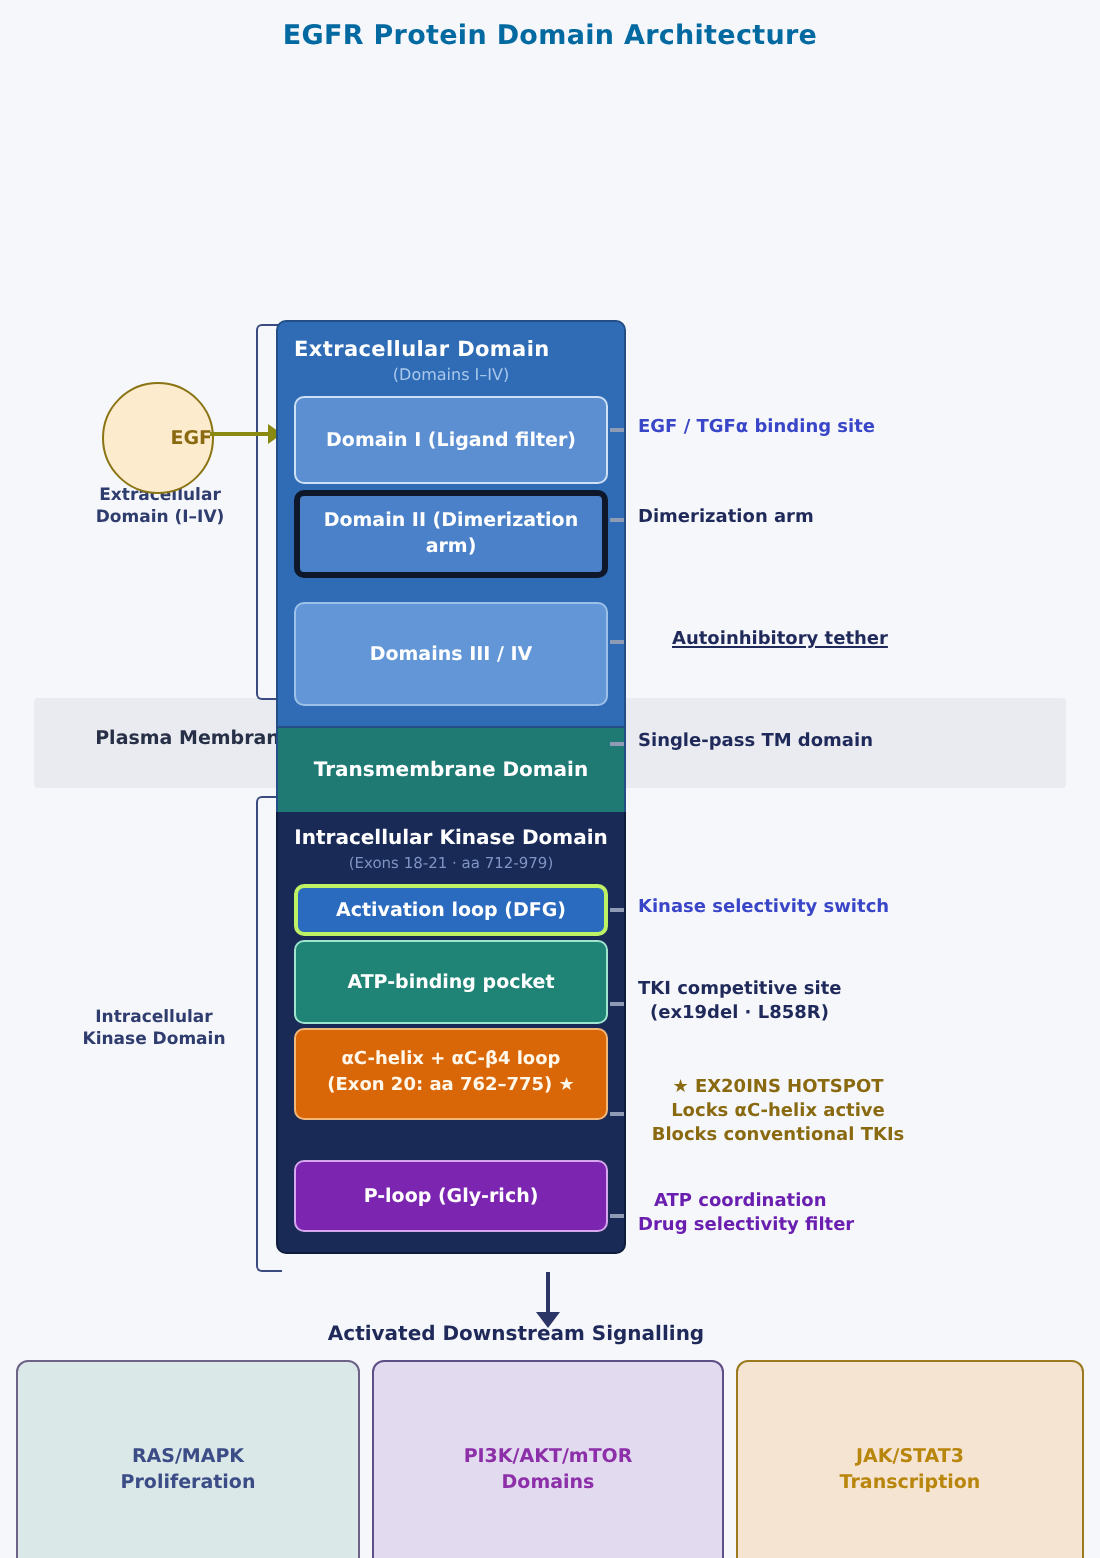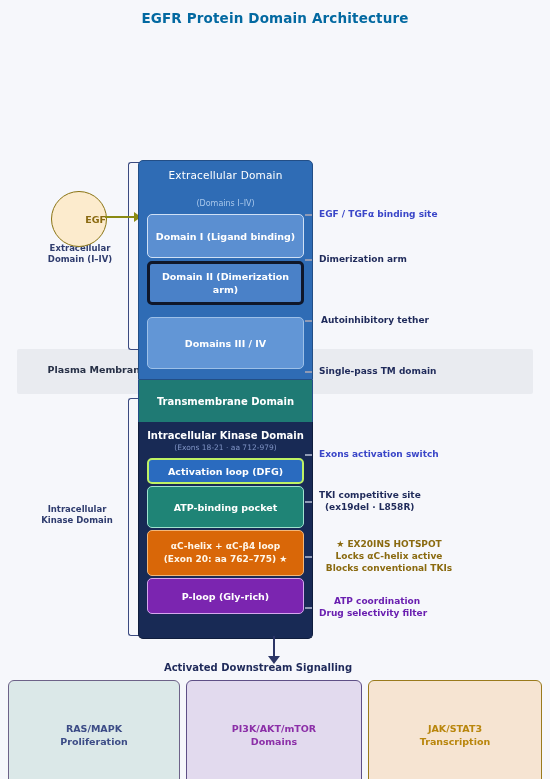--- a/index.html
+++ b/index.html
@@ -33,25 +33,25 @@
   }
   .band{position:relative;box-sizing:border-box;}
 
   
   #extra-outer{
     background:#2f6cb5;border:1.5px solid #234e86;
     border-radius:5px 5px 0 0;
     padding:8px 8px 10px 8px;
   }
   #extra-title{
-    text-align:center;font-size:10.5px;font-weight:normal;color:#ffffff;
+    text-align:left;font-size:10.5px;font-weight:bold;color:#ffffff;
     letter-spacing:.2px;
   }
   #extra-sub{
-    text-align:center;font-size:8px;color:#a9c8ec;margin-top:18px;
+    text-align:center;font-size:8px;color:#a9c8ec;margin-top:2px;
   }
   .sub-block{
     box-sizing:border-box;border-radius:5px;
     display:flex;align-items:center;justify-content:center;
     text-align:center;color:#fff;font-weight:bold;
     font-size:9.5px;line-height:13px;
   }
   #blk-d1{background:#5b8fd1;border:1px solid #cfe0f5;height:44px;margin-top:6px;}
   #blk-d2{background:#4a81c8;border:3px solid #0f172a;height:44px;margin-top:3px;}
   #blk-d34{background:#6296d6;border:1px solid #9dc0e8;height:52px;margin-top:12px;}
@@ -60,33 +60,33 @@
   #tm{
     background:#1f7a74;border-left:1.5px solid #234e86;border-right:1.5px solid #234e86;
     height:42px;color:#fff;font-weight:bold;font-size:10px;
     display:flex;align-items:center;justify-content:center;
   }
 
   
   #intra-outer{
     background:#182a55;border:1.5px solid #0f1d3d;border-top:none;
     border-radius:0 0 5px 5px;
-    padding:8px 8px 24px 8px;
+    padding:8px 8px 10px 8px;
   }
   #intra-title{
     text-align:center;font-size:10px;font-weight:bold;color:#ffffff;
   }
   #intra-sub{
     text-align:center;font-size:7.5px;color:#7f93c4;margin-top:2px;
   }
   #blk-act{background:#2a6bbf;border:2px solid #bef264;height:26px;margin-top:6px;}
   #blk-atp{background:#1f8476;border:1px solid #9fe4cf;height:42px;margin-top:2px;}
   #blk-ac {background:#d96708;border:1px solid #f3b77a;height:46px;margin-top:2px;
            color:#fff7ea;font-size:9px;justify-content:center;}
-  #blk-ploop{background:#7b25b0;border:1px solid #d6a6ee;height:36px;margin-top:2px;}
+  #blk-ploop{background:#7b25b0;border:1px solid #d6a6ee;height:36px;margin-top:20px;}
 
   
   .bracket{border:1.5px solid #3b4a80;border-right:none;border-radius:3px 0 0 3px;}
   #bracket-extra{left:128px;top:162px;width:12px;height:186px;}
   #bracket-intra{left:128px;top:398px;width:12px;height:236px;}
   .left-caption{
     text-align:center;font-size:8.5px;font-weight:bold;color:#2f3c6e;line-height:11px;
   }
   #cap-extra{left:32px;top:243px;width:96px;}
   #cap-intra{left:26px;top:504px;width:102px;}
@@ -156,21 +156,21 @@
 </div>
 <div class="abs" id="egf-line"></div>
 <div class="abs" id="egf-arrow"></div>
 
 <div class="abs" id="receptor">
 
   <div class="band" id="extra-outer">
     <div id="extra-title">Extracellular Domain</div>
     <div id="extra-sub">(Domains I–IV)</div>
     <div class="sub-block" id="blk-d1">
-      <span>Domain I (Ligand binding)</span>
+      <span>Domain I (Ligand filter)</span>
     </div>
     <div class="sub-block" id="blk-d2">
       <span>Domain II (Dimerization arm)</span>
     </div>
     <div class="sub-block" id="blk-d34">
       <span>Domains III / IV</span>
     </div>
   </div>
 
   <div class="band" id="tm">
@@ -198,44 +198,44 @@
   </div>
 </div>
 
 <div class="dash" style="left:305px;top:214px;"></div>
 <div class="abs anno" style="left:319px;top:208px;color:#3a46c8;">EGF / TGFα binding site</div>
 
 <div class="dash" style="left:305px;top:259px;"></div>
 <div class="abs anno" style="left:319px;top:253px;color:#1f2a5a;">Dimerization arm</div>
 
 <div class="dash" style="left:305px;top:320px;"></div>
-<div class="abs anno" style="left:321px;top:314px;color:#1f2a5a;">Autoinhibitory tether</div>
+<div class="abs anno" style="left:336px;top:314px;color:#1f2a5a;text-decoration:underline;">Autoinhibitory tether</div>
 
 <div class="dash" style="left:305px;top:371px;"></div>
 <div class="abs anno" style="left:319px;top:365px;color:#1f2a5a;">Single-pass TM domain</div>
 
 <div class="dash" style="left:305px;top:454px;"></div>
-<div class="abs anno" style="left:319px;top:448px;color:#3a46c8;">Exons activation switch</div>
+<div class="abs anno" style="left:319px;top:448px;color:#3a46c8;">Kinase selectivity switch</div>
 
 <div class="dash" style="left:305px;top:501px;"></div>
 <div class="abs anno" style="left:319px;top:489px;color:#1f2a5a;">
   <div>TKI competitive site</div>
   <div style="padding-left:6px;">(ex19del · L858R)</div>
 </div>
 
 <div class="dash" style="left:305px;top:556px;"></div>
 <div class="abs anno" style="left:319px;top:538px;color:#8a6a10;text-align:center;width:140px;">
   <div>★ EX20INS HOTSPOT</div>
   <div>Locks αC-helix active</div>
   <div>Blocks conventional TKIs</div>
 </div>
 
 <div class="dash" style="left:305px;top:607px;"></div>
 <div class="abs anno" style="left:319px;top:595px;color:#6a1fb0;">
-  <div style="padding-left:8px;text-align:center;">ATP coordination</div>
+  <div style="padding-left:8px;">ATP coordination</div>
   <div>Drug selectivity filter</div>
 </div>
 
 <div class="abs" id="down-line"></div>
 <div class="abs" id="down-arrow"></div>
 <div class="abs" id="down-title">Activated Downstream Signalling</div>
 
 <div class="abs dsbox" id="ds0">
   <span>
     <span>RAS/MAPK</span><br>

